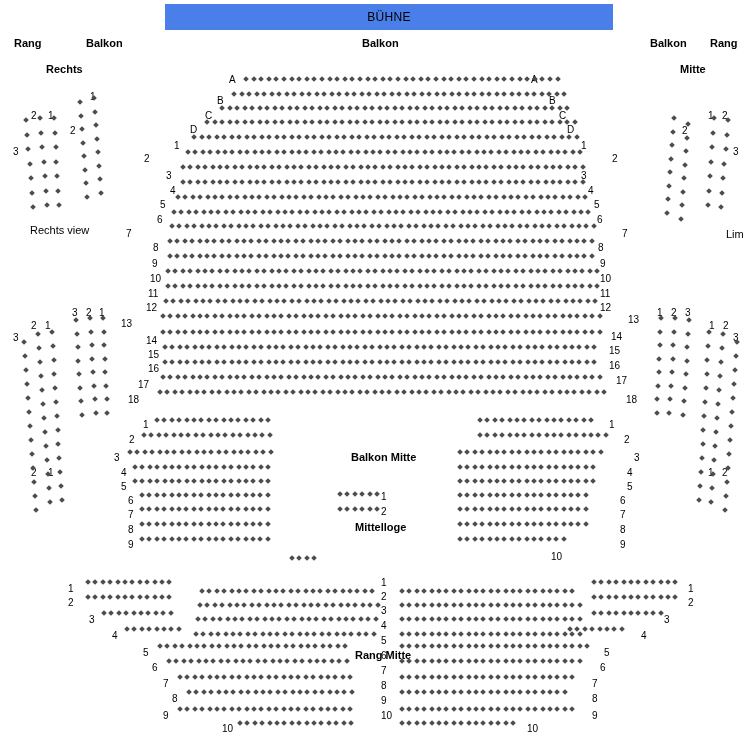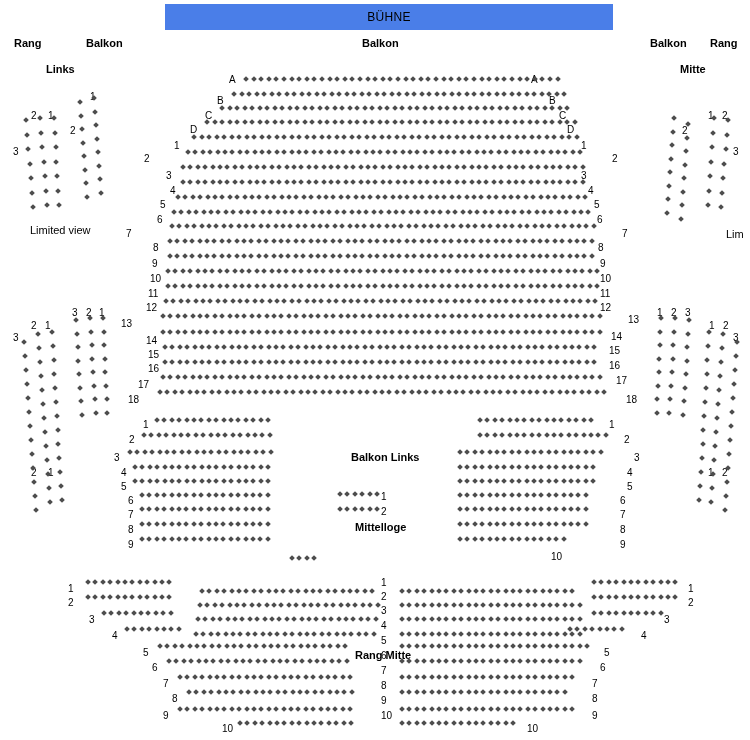--- a/index.html
+++ b/index.html
@@ -35,25 +35,25 @@
 <div id="stage">
   <span>BÜHNE</span>
 </div>
 
 <div id="labels">
     <div class="lbl b" style="left: 14px; top: 37px;">Rang</div>
     <div class="lbl b" style="left: 86px; top: 37px;">Balkon</div>
     <div class="lbl b" style="left: 362px; top: 37px;">Balkon</div>
     <div class="lbl b" style="left: 650px; top: 37px;">Balkon</div>
     <div class="lbl b" style="left: 710px; top: 37px;">Rang</div>
-    <div class="lbl b" style="left: 46px; top: 63px;">Links</div>
+    <div class="lbl b" style="left: 46px; top: 63px;">Rechts</div>
     <div class="lbl b" style="left: 680px; top: 63px;">Mitte</div>
-    <div class="lbl" style="left: 30px; top: 224px;">Limited view</div>
+    <div class="lbl" style="left: 30px; top: 224px;">Rechts view</div>
     <div class="lbl" style="left: 726px; top: 228px;">Lim</div>
-    <div class="lbl b" style="left: 351px; top: 451px;">Balkon Links</div>
+    <div class="lbl b" style="left: 351px; top: 451px;">Balkon Mitte</div>
     <div class="lbl b" style="left: 355px; top: 521px;">Mittelloge</div>
     <div class="lbl b" style="left: 355px; top: 649px;">Rang Mitte</div>
   </div>
 <div id="numbers">
     <div class="num" style="left: 229px; top: 74px;">A</div>
     <div class="num" style="left: 531px; top: 74px;">A</div>
     <div class="num" style="left: 217px; top: 95px;">B</div>
     <div class="num" style="left: 549px; top: 95px;">B</div>
     <div class="num" style="left: 205px; top: 110px;">C</div>
     <div class="num" style="left: 559px; top: 110px;">C</div>

